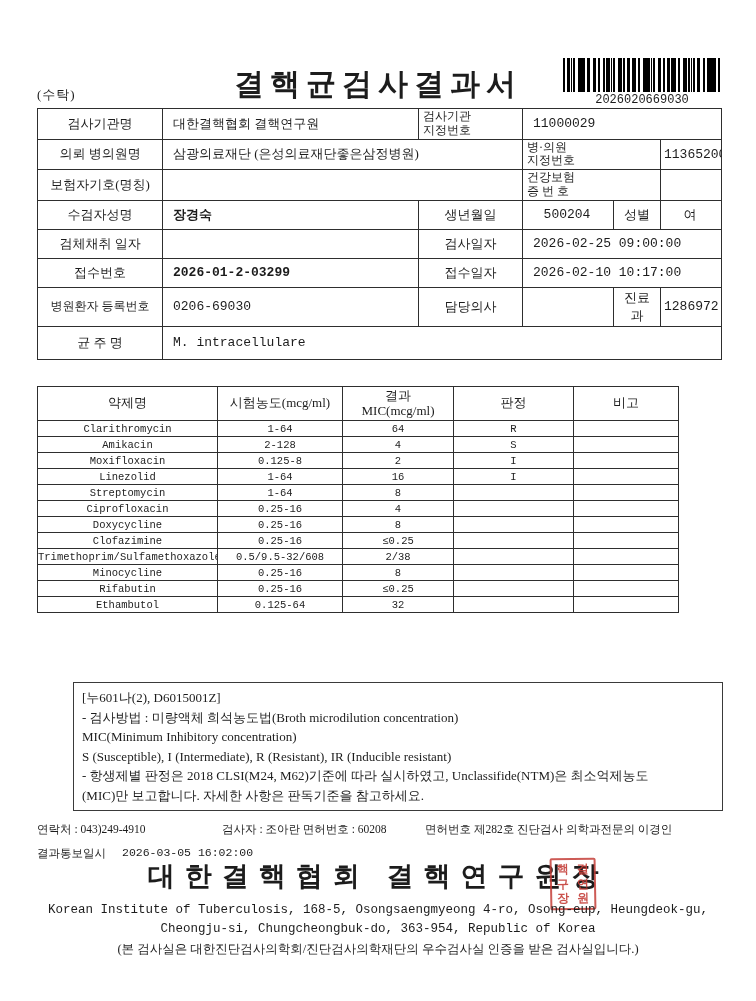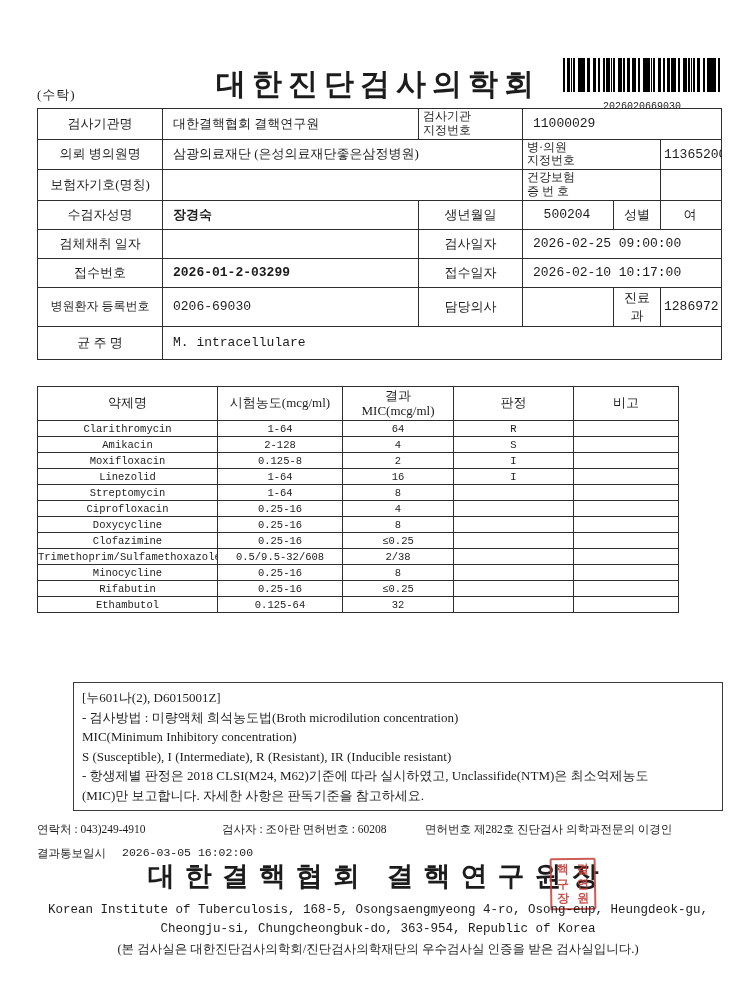--- a/index.html
+++ b/index.html
@@ -10,21 +10,21 @@
   .doc-title { position:absolute; left:0; right:0; top:64px; text-align:center;
                font-size:30px; font-weight:bold; letter-spacing:6px; }
 
   .barcode-wrap { position:absolute; left:563px; top:58px; width:158px; text-align:center; }
   .barcode-bars { width:158px; height:34px; margin:0 auto;
     background:
       repeating-linear-gradient(90deg,#000 0 2px,rgba(0,0,0,0) 2px 5px),
       repeating-linear-gradient(90deg,#000 0 1px,rgba(0,0,0,0) 1px 8px),
       repeating-linear-gradient(90deg,rgba(0,0,0,0) 0 4px,#000 4px 7px,rgba(0,0,0,0) 7px 13px);
     background-color:#fff; }
-  .barcode-num { font-family:"Liberation Mono","DejaVu Sans Mono",monospace; font-size:10px; margin-top:9px; }
+  .barcode-num { font-family:"Liberation Mono","DejaVu Sans Mono",monospace; font-size:12px; margin-top:1px; }
 
   table { border-collapse:collapse; table-layout:fixed; }
   td, th { border:1px solid #2e2e2e; overflow:hidden; }
 
   .info-table { position:absolute; left:37px; top:108px; width:684px; }
   .info-table td { font-size:13px; height:29px; padding:1px 4px; }
   .info-table td.lbl { text-align:center; }
   .info-table td.lbl2 { font-size:12px; line-height:1.15; }
   .info-table td.val { text-align:left; padding-left:10px; }
   .mono { font-family:"Liberation Mono","DejaVu Sans Mono",monospace; font-size:12.5px; }
@@ -56,21 +56,21 @@
   .addr-en { position:absolute; left:0; right:0; text-align:center; white-space:nowrap;
              font-family:"Liberation Mono","DejaVu Sans Mono",monospace; font-size:12.5px; }
   .accred { position:absolute; left:0; right:0; text-align:center; font-size:12.5px; white-space:nowrap; }
 </style>
 </head>
 <body>
 
 <div class="page">
 
   <span class="consign">(수탁)</span>
-  <div class="doc-title">대한진단검사의학회</div>
+  <div class="doc-title">결핵균검사결과서</div>
 
   <div class="barcode-wrap">
     <div class="barcode-bars"></div>
     <div class="barcode-num">2026020669030</div>
   </div>
 
   <table class="info-table">
     <colgroup>
       <col style="width:125px">
         <col style="width:256px">

